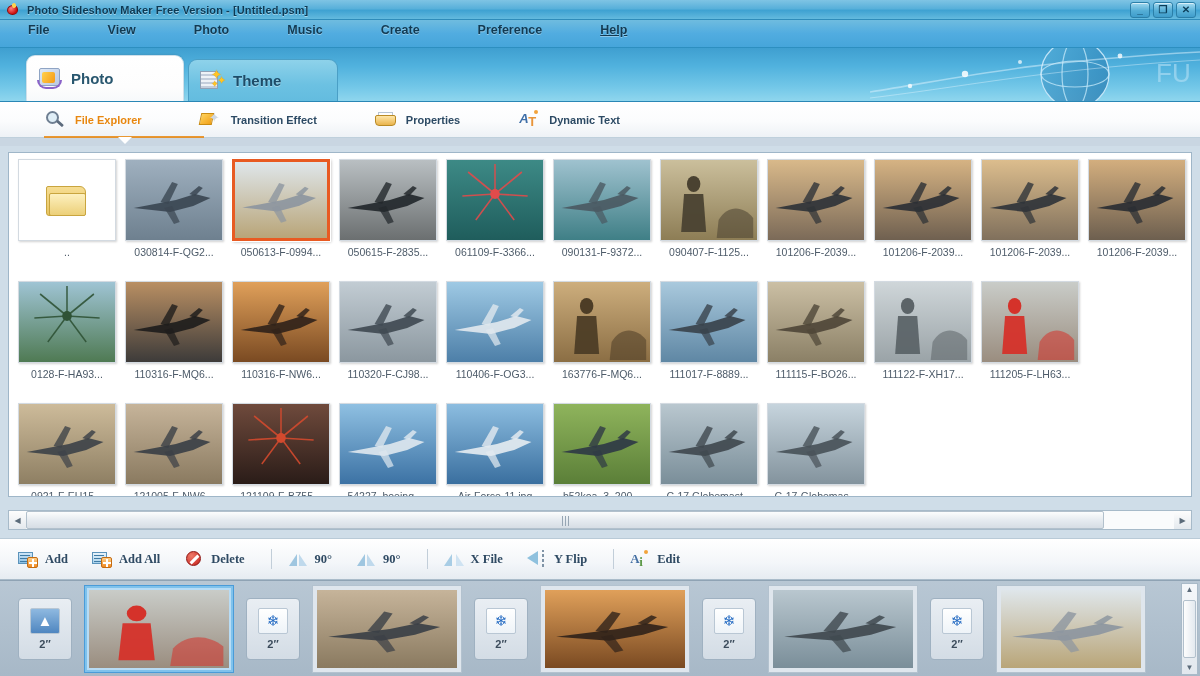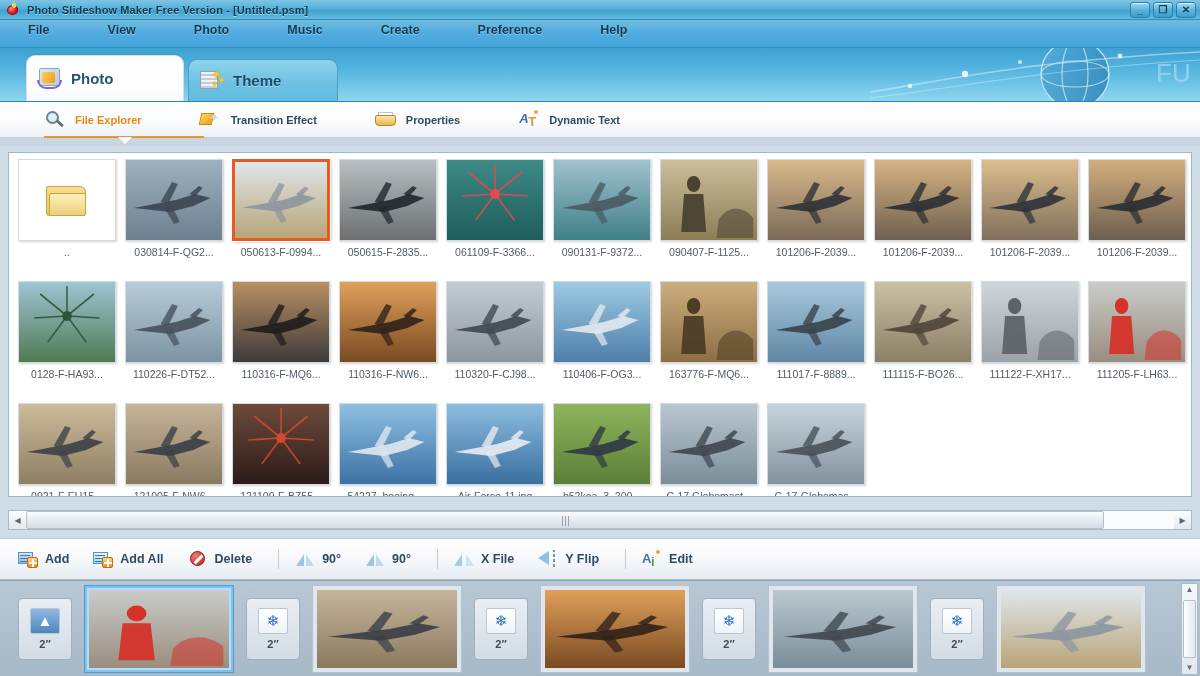--- a/index.html
+++ b/index.html
@@ -43,21 +43,21 @@
   .menubar {
     height:28px; width:100%;
     background:linear-gradient(to bottom,#6fbcdf 0%,#51ace0 50%,#46a5da 100%);
     display:flex; align-items:flex-start; padding-left:16px;
     border-bottom:1px solid #2d8fc0;
   }
   .menu-item {
     color:#123a52; font-size:12.5px; font-weight:bold; padding:3px 12px; margin-right:34px;
     text-shadow:0 1px 0 rgba(255,255,255,.35); border-radius:3px; cursor:default;
   }
-  .menu-item:last-child { margin-right:0; }
+  .menu-item:last-child { margin-right:0;text-decoration:underline; }
 
   
   .tabstrip {
     height:54px; width:100%; position:relative; overflow:hidden;
     background:linear-gradient(to bottom,#3f9fd0 0%,#51b2de 35%,#74c8e8 75%,#8fd6ee 100%);
     border-bottom:1px solid #2a87b5;
   }
   .deco { position:absolute; right:0; top:0; width:330px; height:54px; pointer-events:none; }
   .tabs { position:absolute; left:26px; bottom:0; display:flex; align-items:flex-end; }
   .tab {
@@ -170,21 +170,21 @@
   .hs-grip { position:absolute; left:50%; top:4px; width:7px; height:10px; margin-left:-3px;
     background:repeating-linear-gradient(90deg,#97a6b4 0 1px,transparent 1px 3px); }
 
   
   .acttoolbar {
     position:absolute; left:0; top:538px; width:1200px; height:42px;
     background:linear-gradient(to bottom,#ffffff,#f3f6f9 60%,#e6ecf1);
     border-top:1px solid #b9cad7; border-bottom:1px solid #aabcca;
     display:flex; align-items:center; padding-left:18px;
   }
-  .act { display:flex; align-items:center; gap:7px; margin-right:24px; cursor:default; }
+  .act { display:flex; align-items:center; gap:7px; margin-right:24px; cursor:default;font-family:Liberation Serif, serif; }
   .act-label { font-size:12.5px; font-weight:bold; color:#2f4a63; }
   .act-ico { width:20px; height:18px; position:relative; flex:0 0 auto; }
   .sep { width:1px; height:20px; background:#c2ced9; margin:0 16px 0 2px; }
   .i-add .b { position:absolute; left:0; top:2px; width:15px; height:12px;
     background:linear-gradient(to bottom,#cfe6f7,#8cc0e4); border:1px solid #5b93bb;}
   .i-add .b:after{content:"";position:absolute;left:1px;top:2px;width:10px;height:1px;background:#3f7ba5;
     box-shadow:0 3px 0 #3f7ba5,0 6px 0 #3f7ba5;}
   .i-add .p { position:absolute; right:0; bottom:0; width:11px; height:11px;
     background:linear-gradient(to bottom,#ffd08a,#f08a22); border:1px solid #c46c12; border-radius:2px;}
   .i-add .p:before{content:"";position:absolute;left:4px;top:1px;width:2px;height:8px;background:#fff;}
@@ -543,35 +543,20 @@
         <circle cx="50" cy="34" r="5" fill="#2f5336"></circle>
       </svg>
                   </div>
                 </div>
               </div>
               <div class="cap">0128-F-HA93...</div>
             </div>
             <div class="cell">
               <div class="thumb-box">
                 <div class="thumb-img">
-                  <div class="sc" style="background:linear-gradient(to bottom, #b7ccd8, #7e93a1)">
-      <svg viewBox="0 0 100 80" preserveAspectRatio="none" style="position:absolute;inset:0;width:100%;height:100%">
-        <path d="M8 48 L52 40 L72 34 L88 38 L70 46 L46 52 Z" fill="#46525c" opacity="0.92"></path>
-        <path d="M36 42 L48 22 L54 24 L44 44 Z" fill="#46525c" opacity="0.8"></path>
-        <path d="M40 48 L50 64 L56 62 L48 46 Z" fill="#46525c" opacity="0.72"></path>
-        <path d="M66 34 L76 26 L80 28 L72 36 Z" fill="#46525c" opacity="0.85"></path>
-      </svg>
-                  </div>
-                </div>
-              </div>
-              <div class="cap">110226-F-DT52...</div>
-            </div>
-            <div class="cell">
-              <div class="thumb-box">
-                <div class="thumb-img">
                   <div class="sc" style="background:linear-gradient(to bottom, #b98f63, #3d3b3a)">
       <svg viewBox="0 0 100 80" preserveAspectRatio="none" style="position:absolute;inset:0;width:100%;height:100%">
         <path d="M8 48 L52 40 L72 34 L88 38 L70 46 L46 52 Z" fill="#1e1d1c" opacity="0.92"></path>
         <path d="M36 42 L48 22 L54 24 L44 44 Z" fill="#1e1d1c" opacity="0.8"></path>
         <path d="M40 48 L50 64 L56 62 L48 46 Z" fill="#1e1d1c" opacity="0.72"></path>
         <path d="M66 34 L76 26 L80 28 L72 36 Z" fill="#1e1d1c" opacity="0.85"></path>
       </svg>
                   </div>
                 </div>
               </div>

